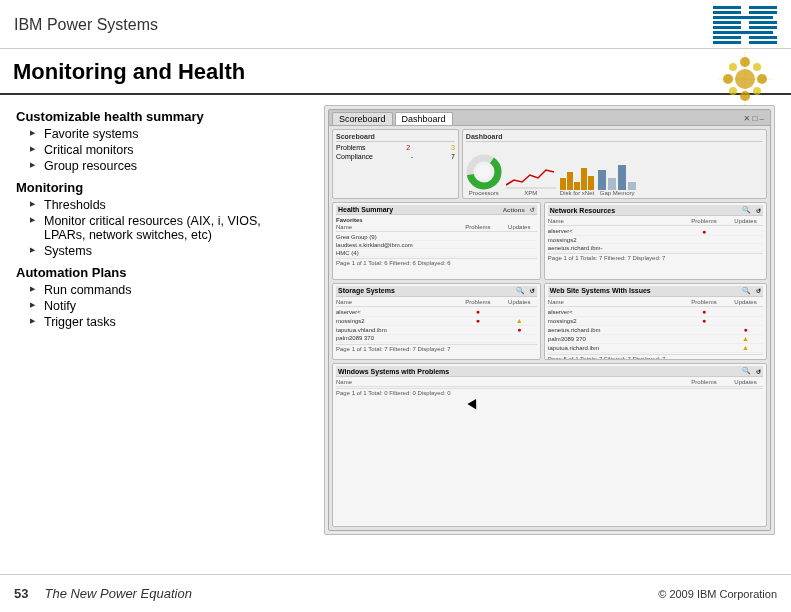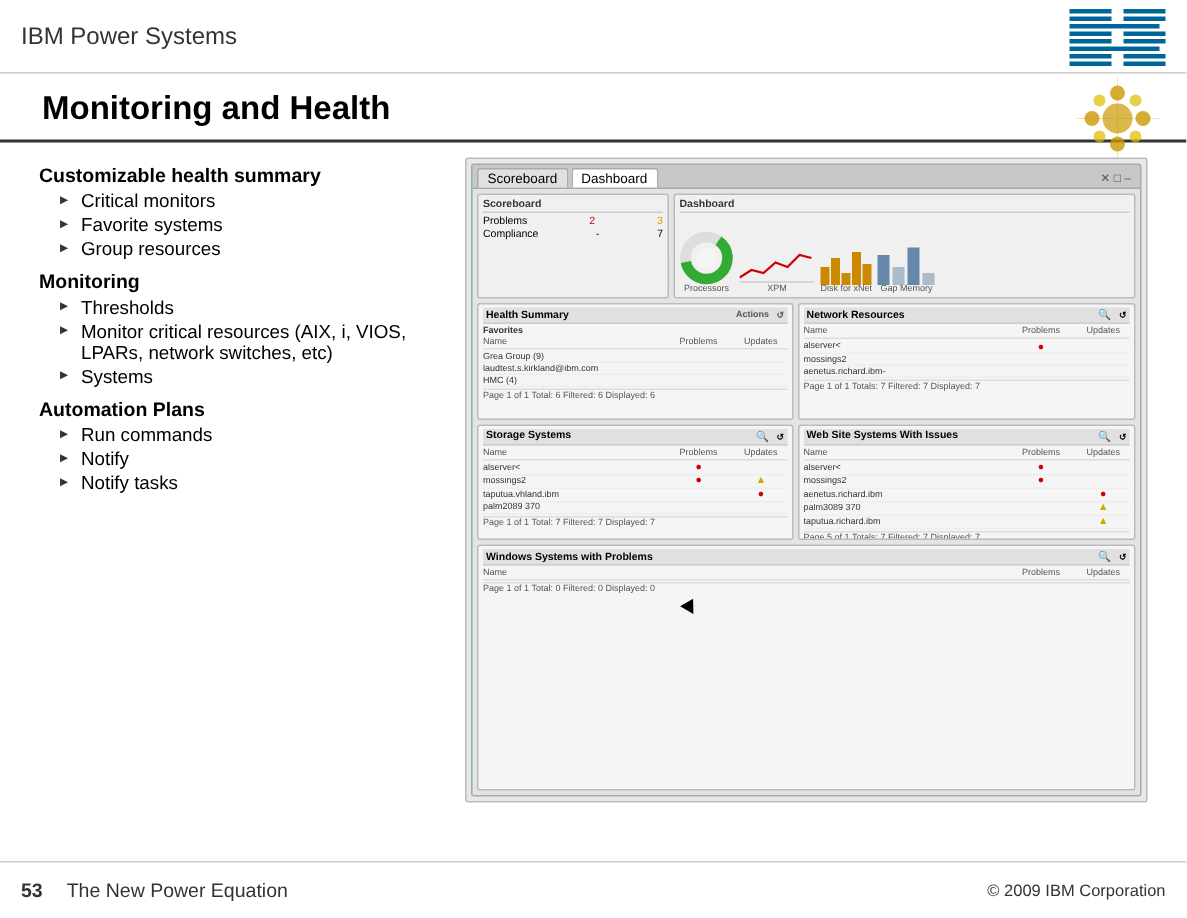--- a/index.html
+++ b/index.html
@@ -34,35 +34,35 @@
       display: flex;
       gap: 2px;
     }
     .ibm-bar {
       height: 3px;
       background: #006699;
     }
 
     
     #page-title-bar {
-      padding: 10px 14px 8px 28px;
+      padding: 10px 14px 8px 13px;
       border-bottom: 2px solid #333;
       margin-bottom: 10px;
     }
     #page-title {
       font-size: 22px;
       font-weight: bold;
       color: #000;
     }
 
     
     #main-content {
       display: flex;
-      padding: 0 26px;
-      gap: 4px;
+      padding: 0 16px;
+      gap: 28px;
     }
 
     
     #left-col {
       width: 280px;
       flex-shrink: 0;
       padding-top: 4px;
     }
 
     .section-title {
@@ -314,20 +314,21 @@
       display: flex;
       align-items: flex-end;
       gap: 16px;
     }
     #page-number {
       font-size: 13px;
       color: #333;
       font-weight: bold;
     }
     #tagline {
+      font-style: italic;
       font-size: 13px;
       color: #333;
     }
     #copyright {
       font-size: 11px;
       color: #333;
     }
   </style>
 </head>
 <body>
@@ -394,37 +395,37 @@
     <line x1="0" y1="27" x2="55" y2="27" stroke="#cc9900" stroke-width="0.5" opacity="0.4"></line>
   </svg>
 </div>
 
 <div id="main-content">
 
   <div id="left-col">
 
     <p class="section-title">Customizable health summary</p>
     <ul class="bullet-list indent-list">
+      <li>Favorite systems</li>
       <li>Critical monitors</li>
-      <li>Favorite systems</li>
       <li>Group resources</li>
     </ul>
 
     <p class="section-title">Monitoring</p>
     <ul class="bullet-list indent-list">
       <li>Thresholds</li>
       <li>Monitor critical resources (AIX, i, VIOS, LPARs, network switches, etc)</li>
       <li>Systems</li>
     </ul>
 
     <p class="section-title">Automation Plans</p>
     <ul class="bullet-list indent-list">
       <li>Run commands</li>
       <li>Notify</li>
-      <li>Notify tasks</li>
+      <li>Trigger tasks</li>
     </ul>
 
   </div>
 
   <div id="right-col">
     <div class="dashboard-outer">
 
       <div class="dash-tabs">
         <div class="dash-tab">Scoreboard</div>
         <div class="dash-tab active">Dashboard</div>

